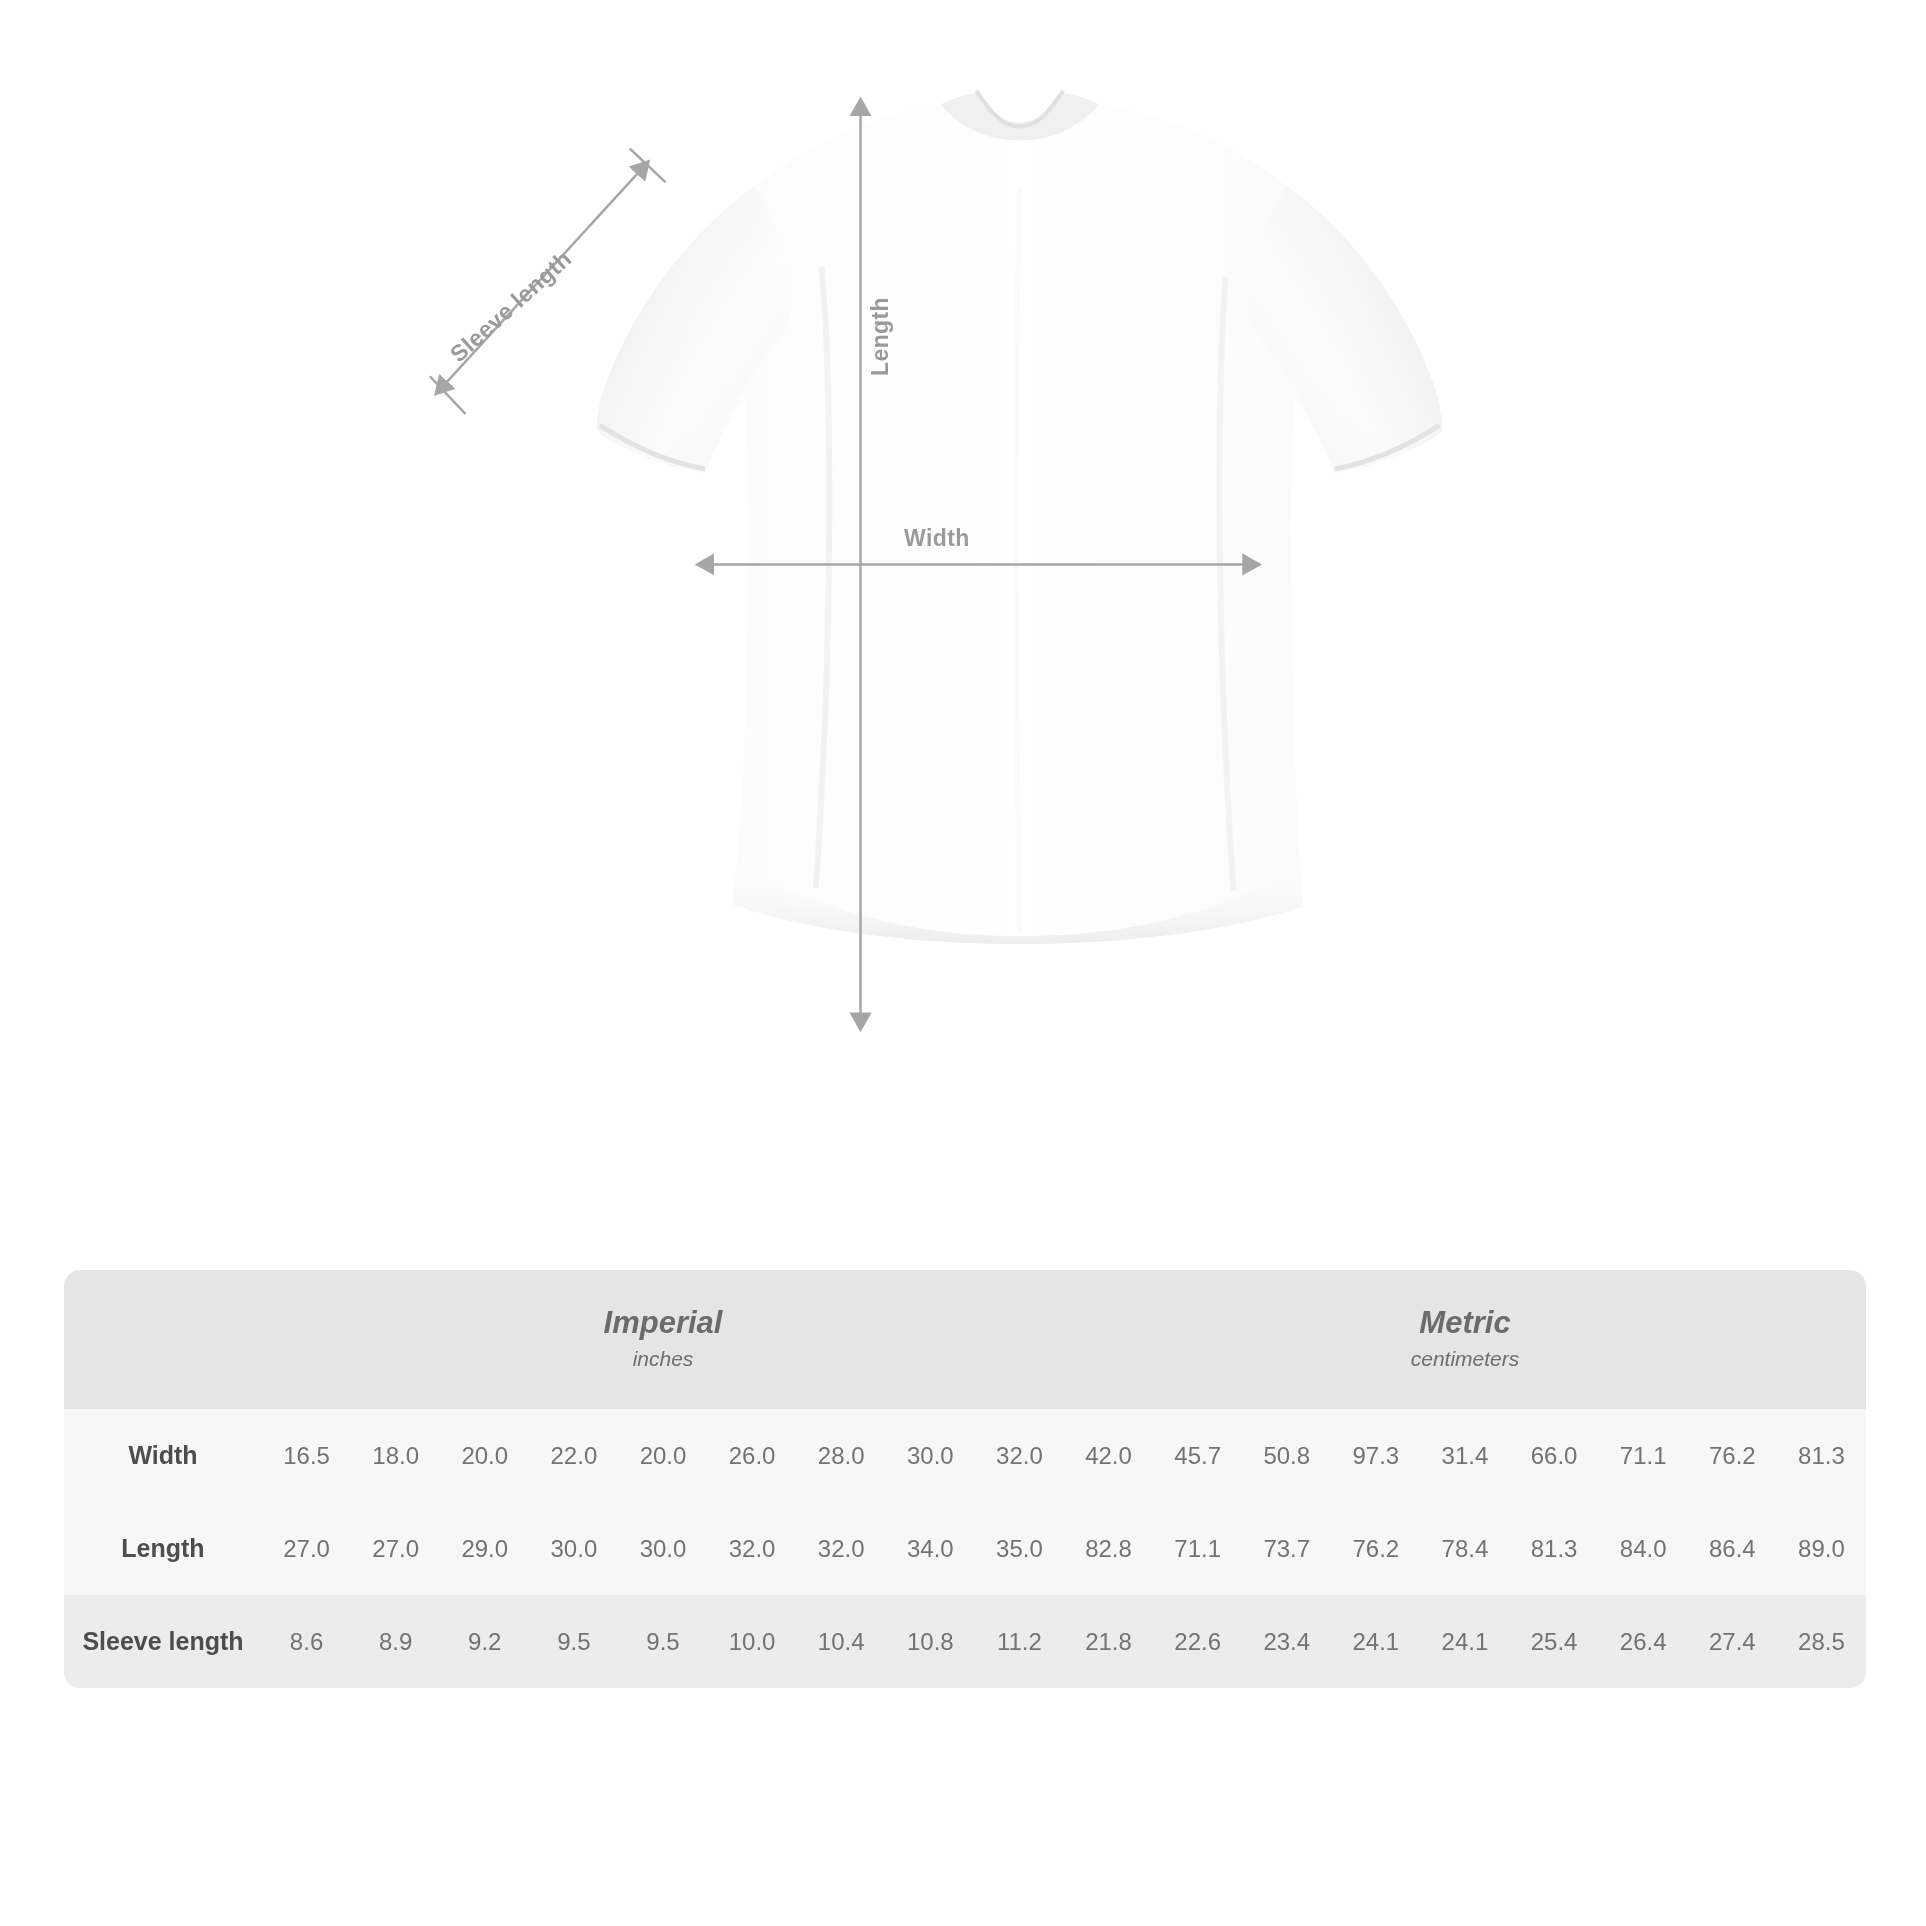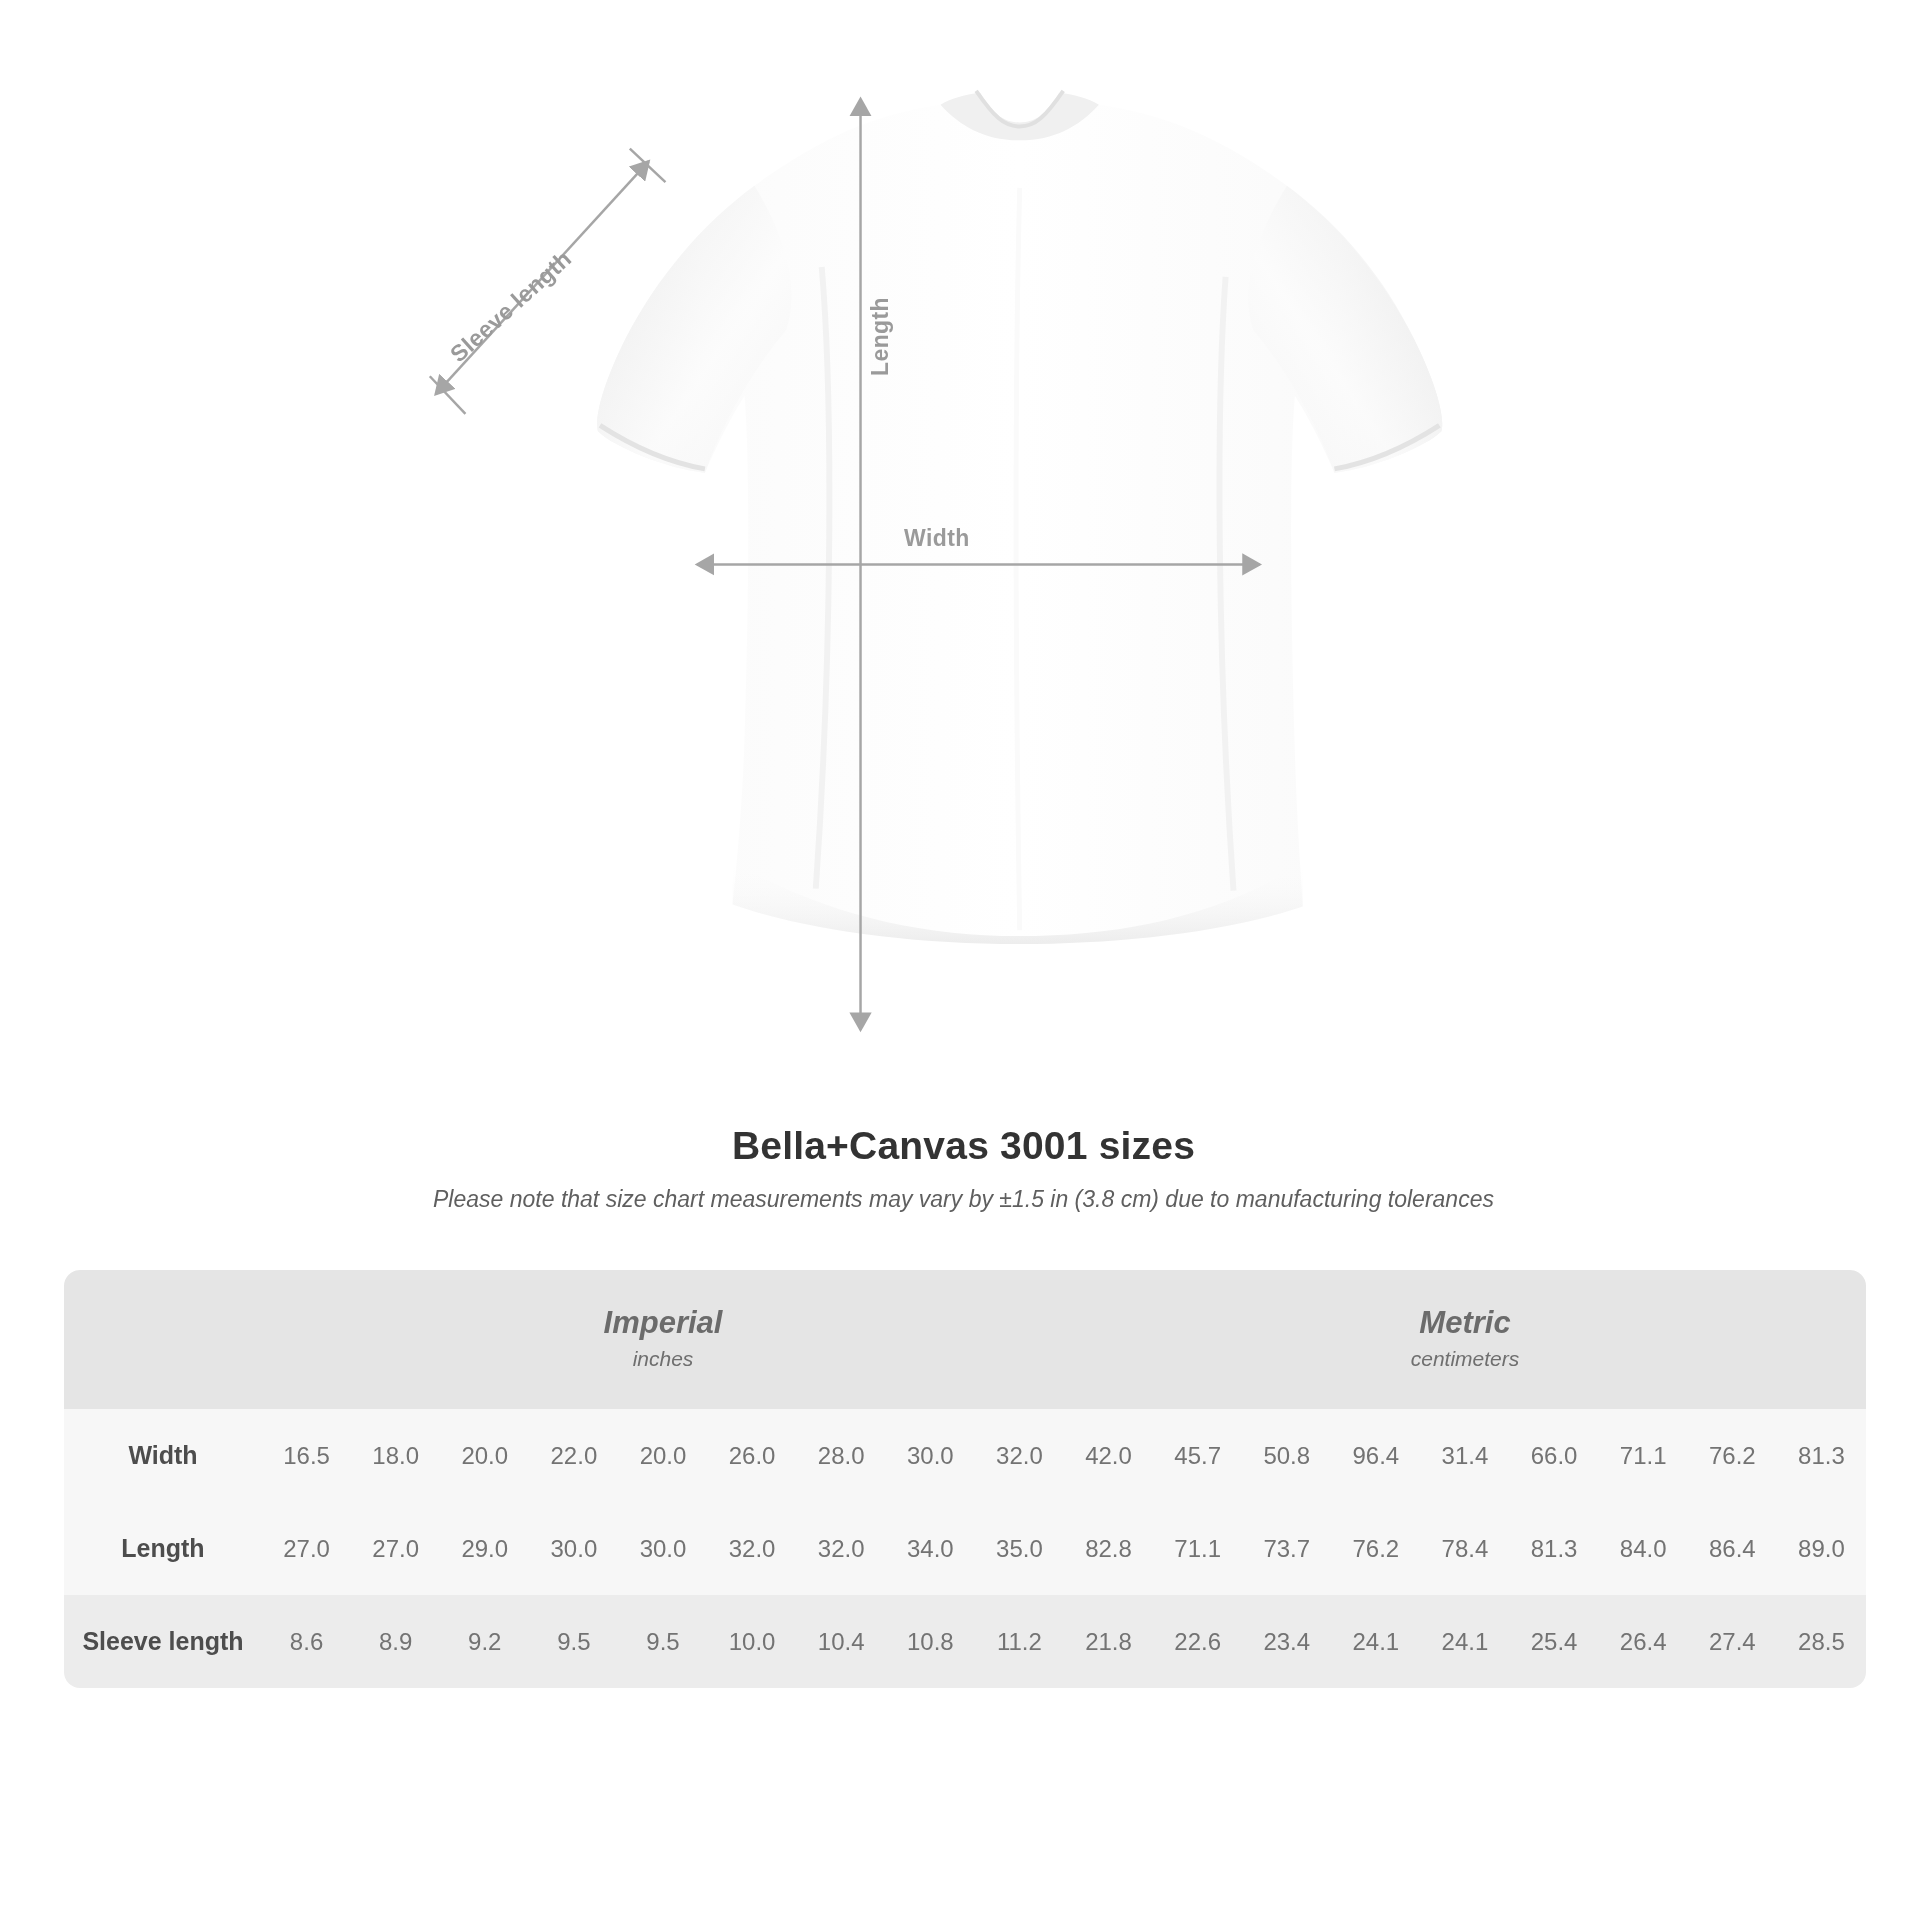--- a/index.html
+++ b/index.html
@@ -255,24 +255,20 @@
       <line x1="440" y1="398" x2="655" y2="163" stroke="#a6a6a6" stroke-width="2.5" marker-start="url(#arrTail)" marker-end="url(#arrHead)"></line>
       <line x1="434" y1="380" x2="470" y2="418" stroke="#a6a6a6" stroke-width="2.5"></line>
       <line x1="636" y1="150" x2="672" y2="184" stroke="#a6a6a6" stroke-width="2.5"></line>
     </svg>
 
     <div class="dim-label width-label">Width</div>
     <div class="dim-label length-label">Length</div>
     <div class="dim-label sleeve-label">Sleeve length</div>
   </div>
 
-  <div class="title-block">
-    <h1 class="chart-title">Bella+Canvas 3001 sizes</h1>
-    <p class="chart-note">Please note that size chart measurements may vary by ±1.5 in (3.8 cm) due to manufacturing tolerances</p>
-  </div>
 
   <div class="table-zone">
     <table class="size-table">
       <colgroup>
         <col class="rowhead-col">
         <col span="18">
       </colgroup>
       <tbody>
         <tr>
           <td class="unit-head left"></td>
@@ -294,21 +290,21 @@
           <td>20.0</td>
           <td>22.0</td>
           <td>20.0</td>
           <td>26.0</td>
           <td>28.0</td>
           <td>30.0</td>
           <td>32.0</td>
           <td>42.0</td>
           <td>45.7</td>
           <td>50.8</td>
-          <td>96.4</td>
+          <td>97.3</td>
           <td>31.4</td>
           <td>66.0</td>
           <td>71.1</td>
           <td>76.2</td>
           <td>81.3</td>
         </tr>
 
         <tr class="data-row plain">
           <td class="rowhead">Length</td>
           <td>27.0</td>

